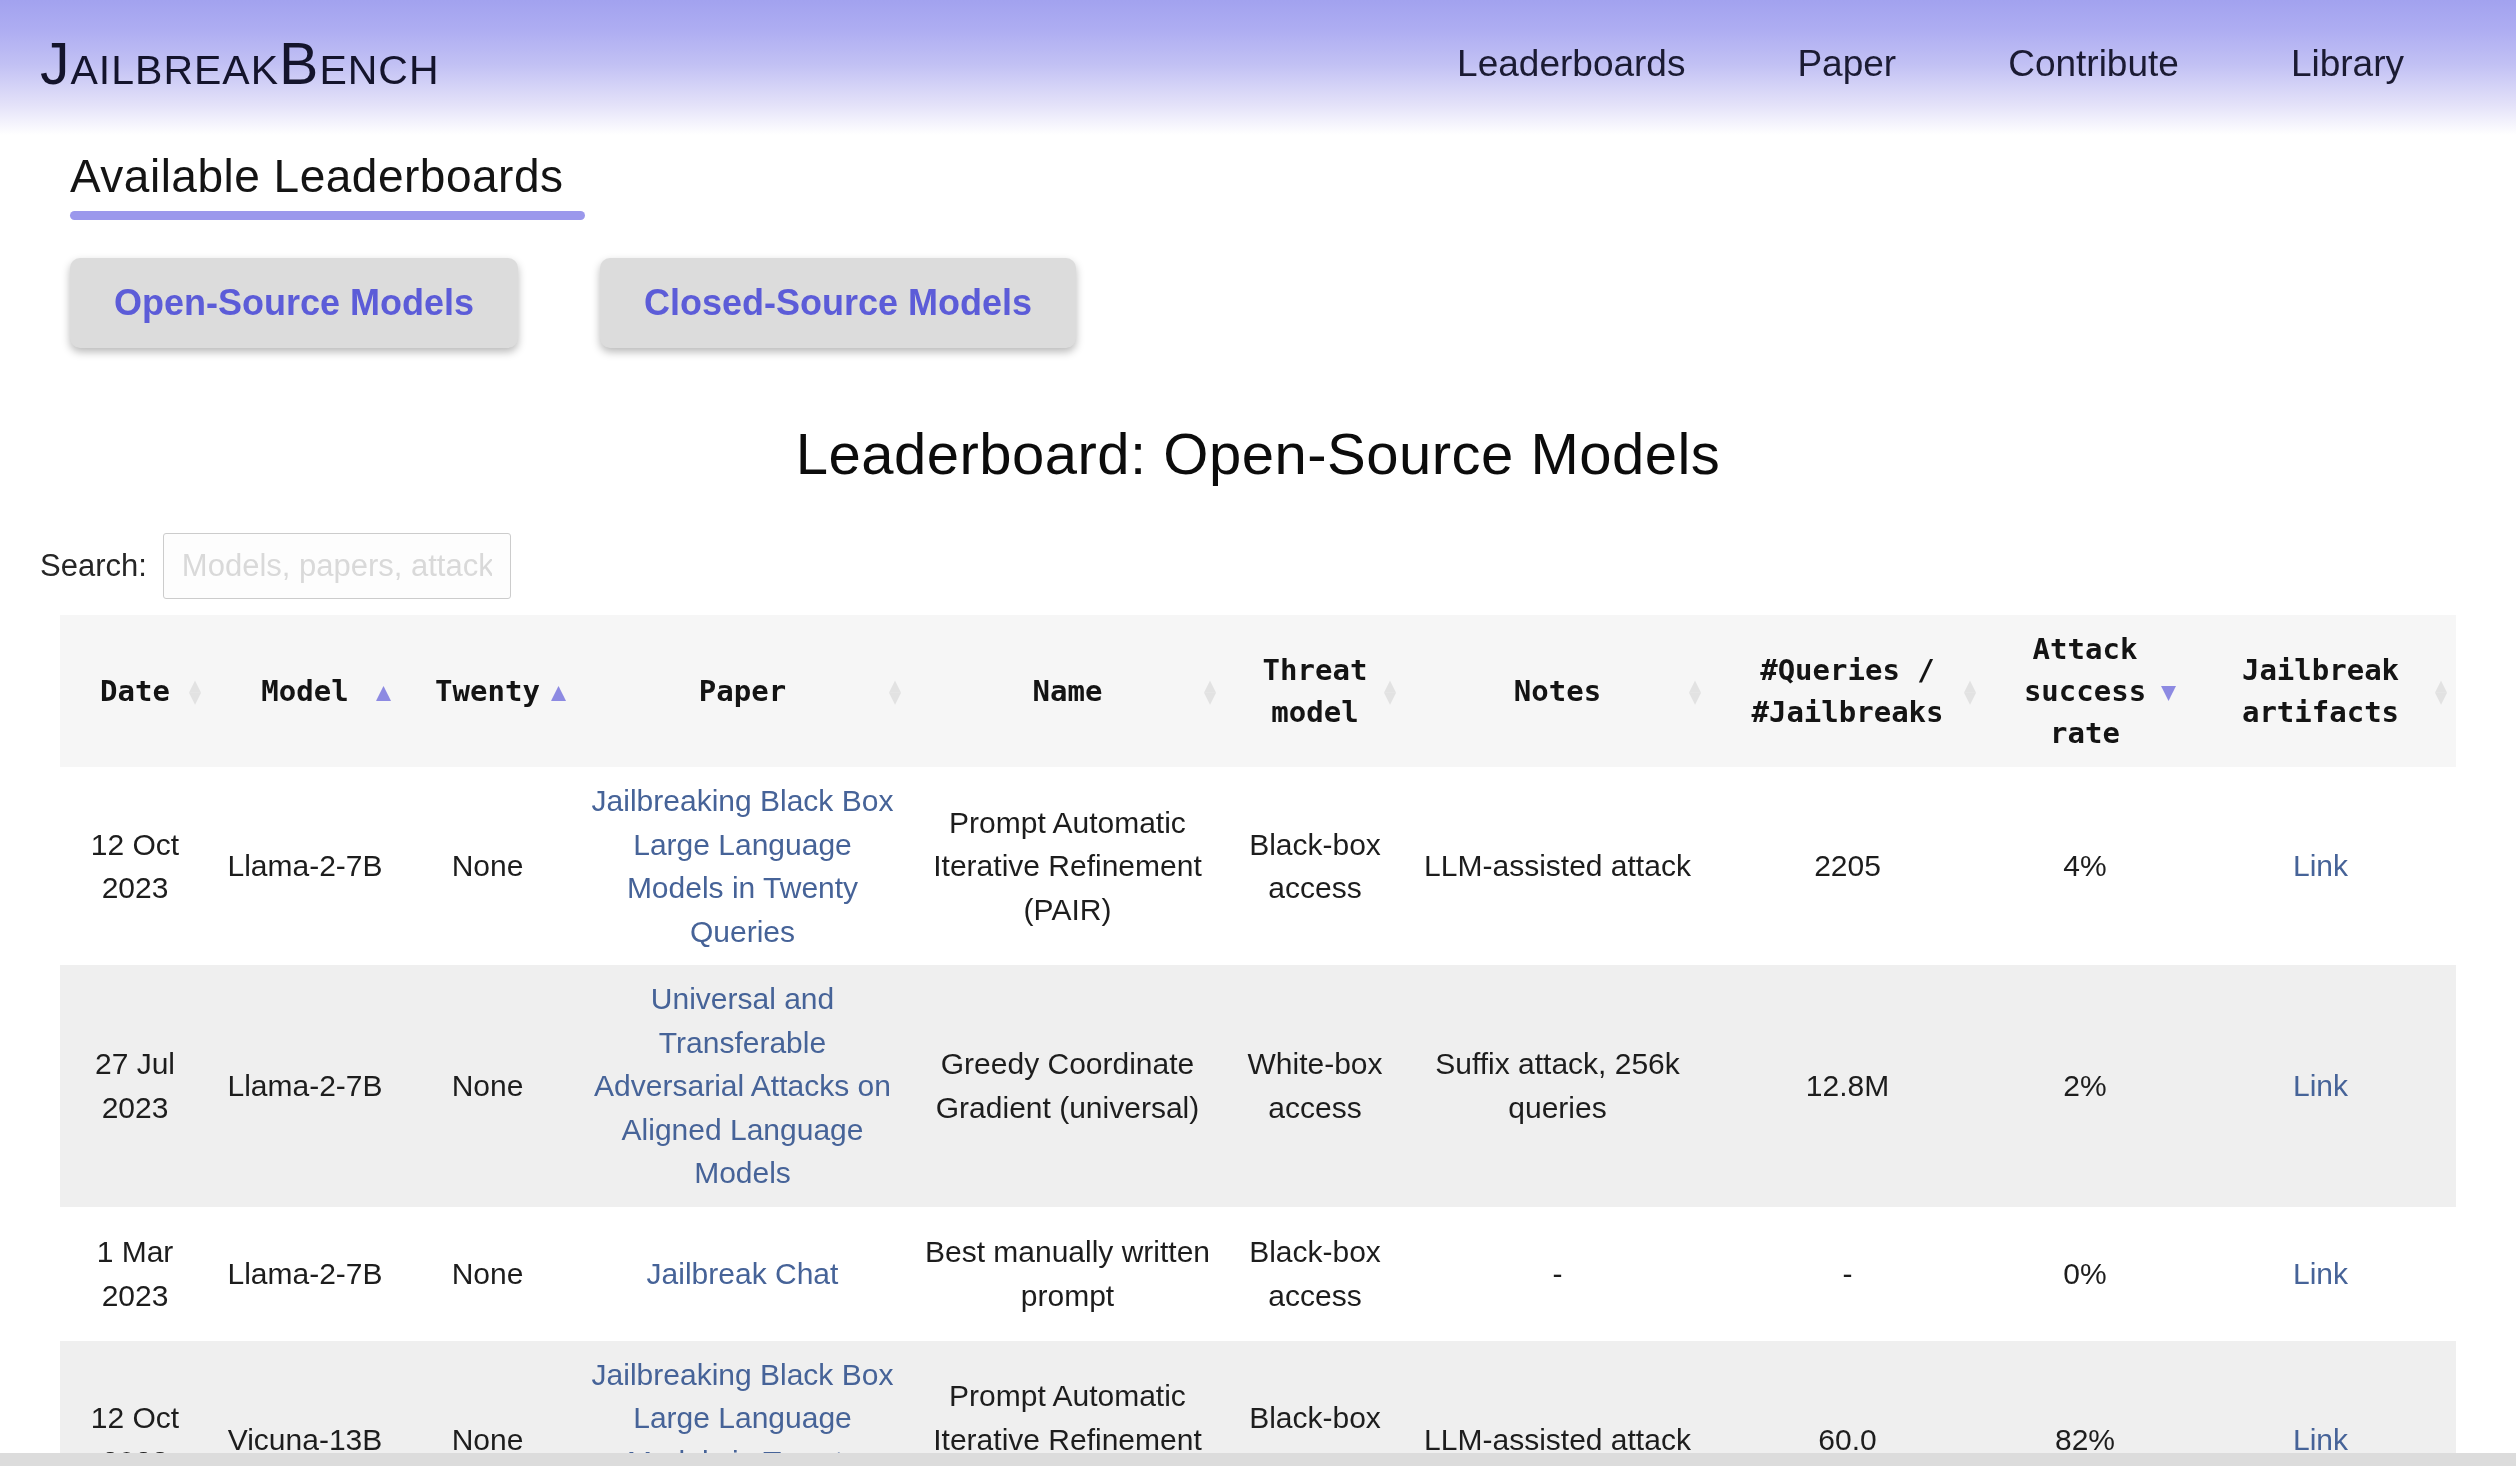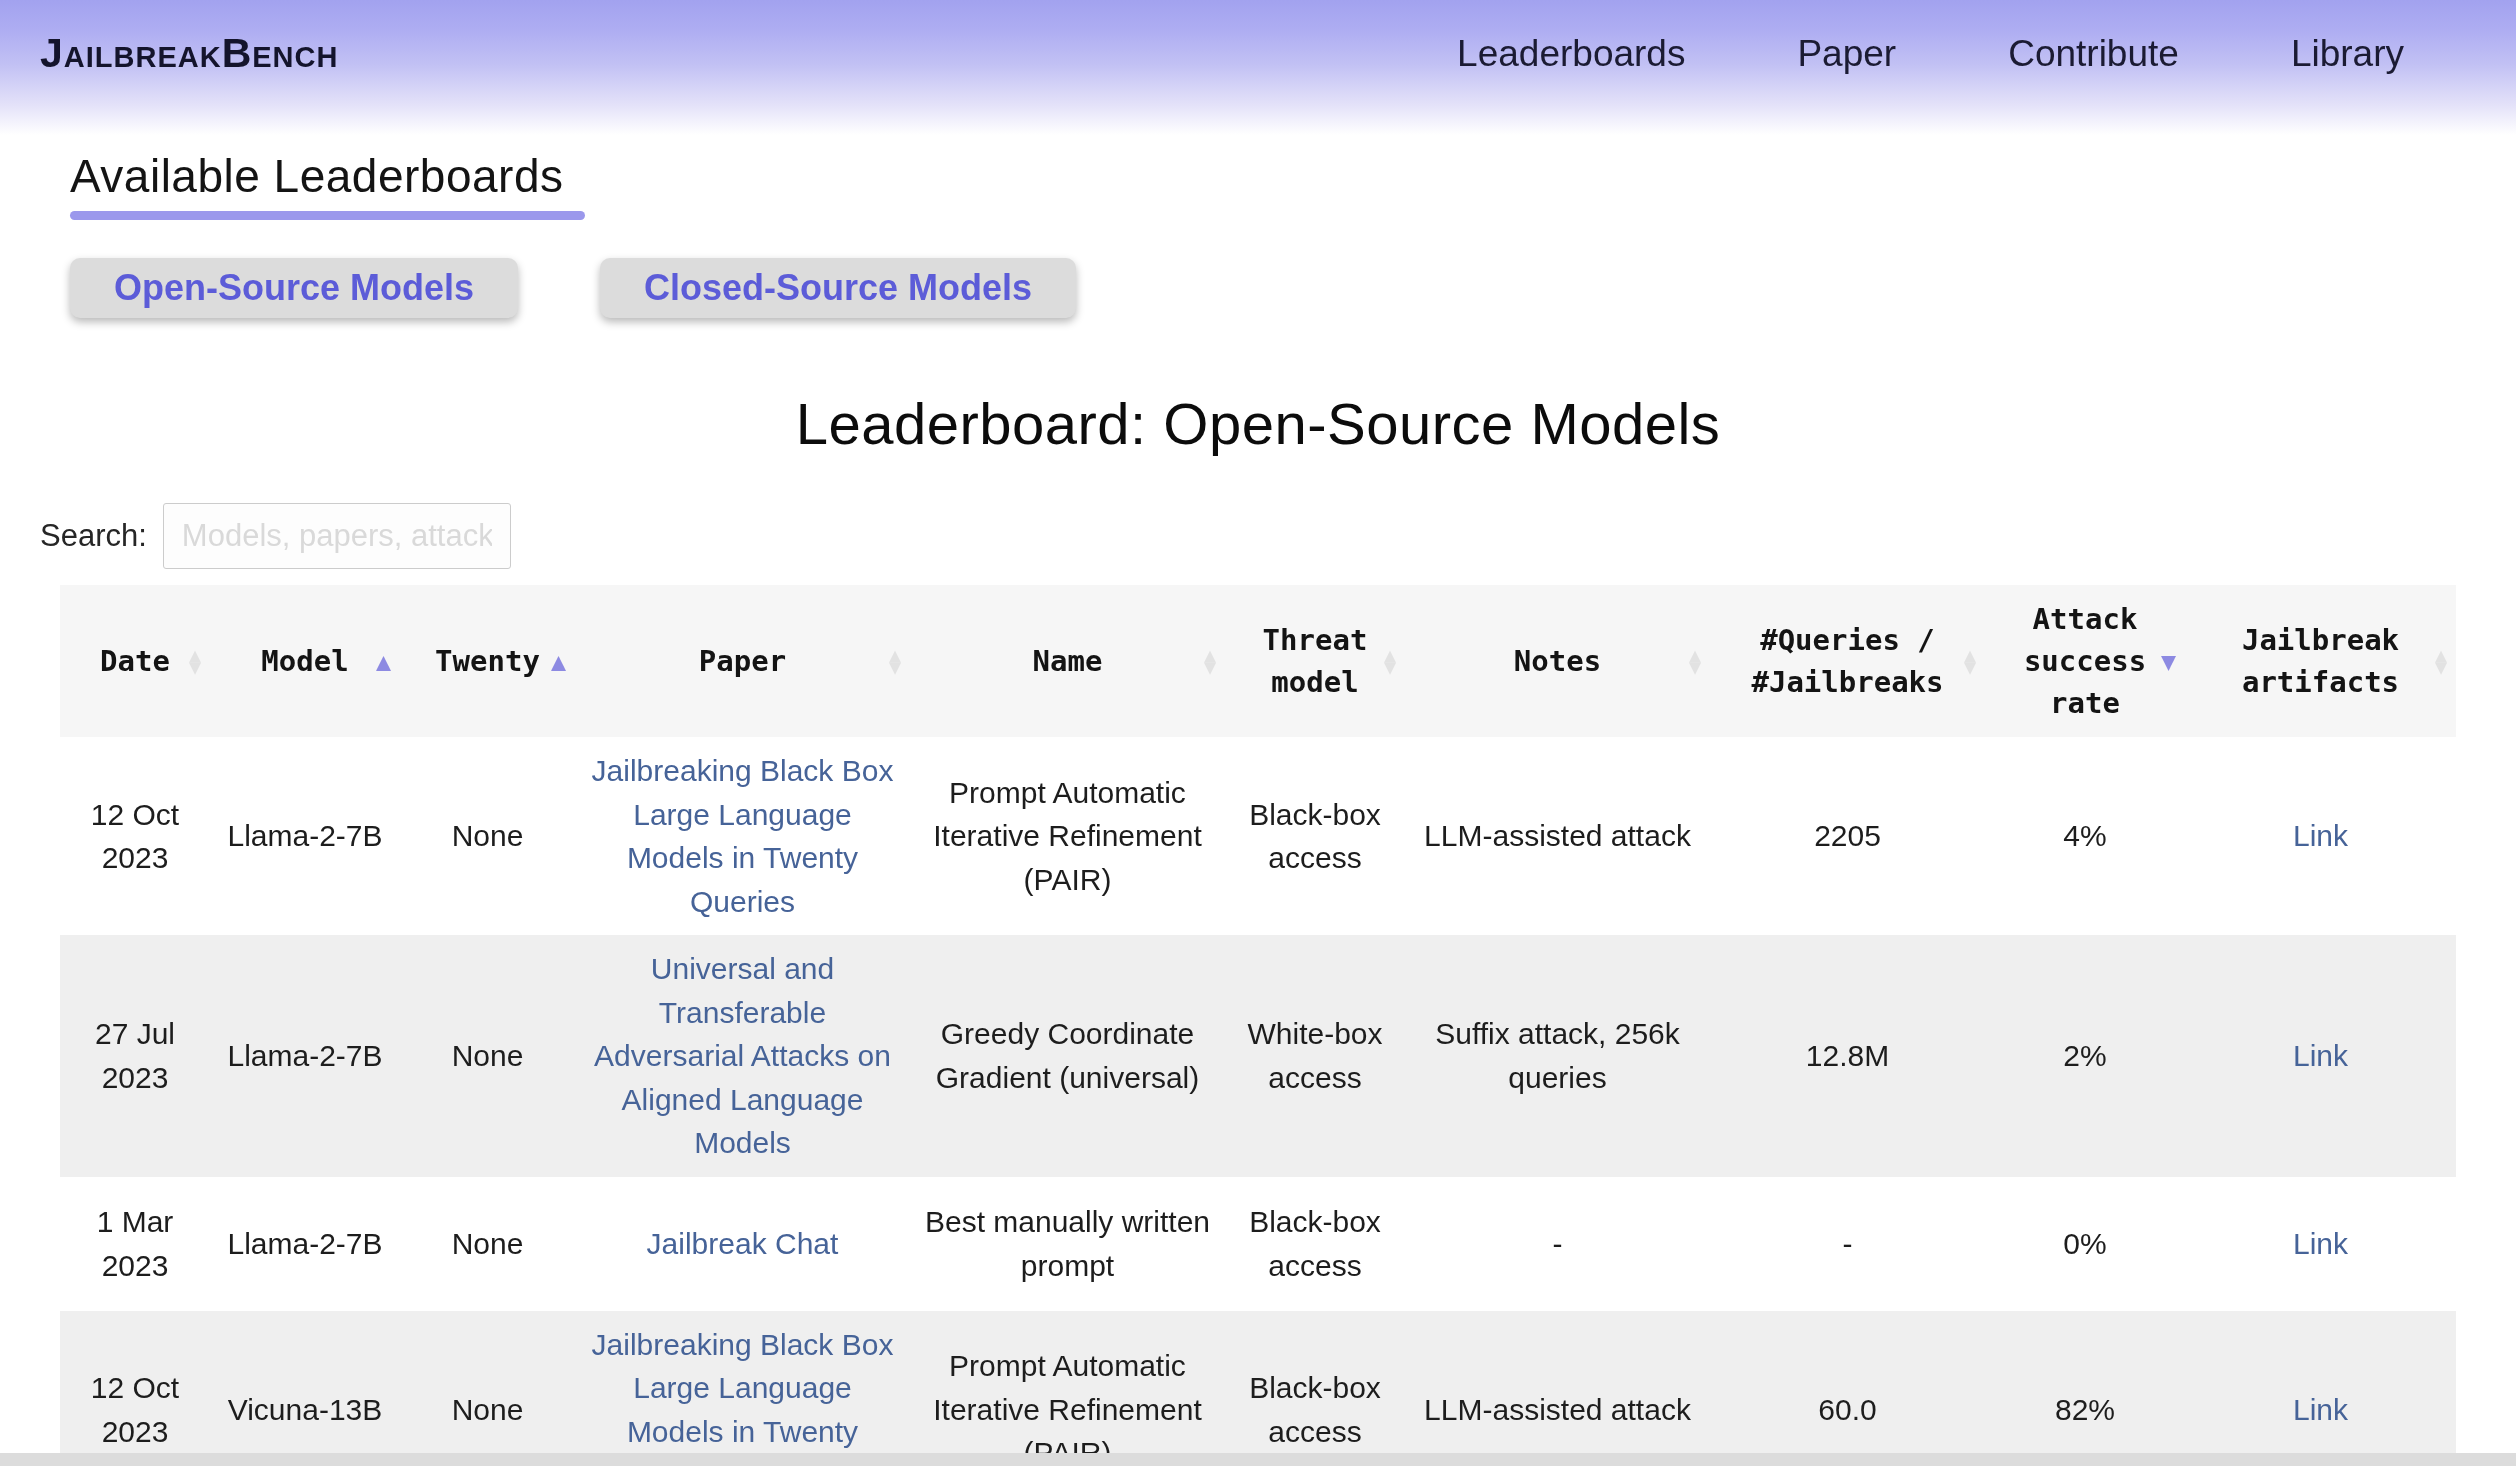--- a/index.html
+++ b/index.html
@@ -3,31 +3,31 @@
 <meta charset="utf-8">
 <style>
   * { margin:0; padding:0; box-sizing:border-box; }
   html,body { width:2516px; height:1466px; overflow:hidden; background:#ffffff;
               font-family:"Liberation Sans", sans-serif; color:#1d1d1d; position:relative; }
 
   
   .header-gradient { width:100%; height:135px;
     background:linear-gradient(180deg,#a2a2ef 0%,#aeadf2 22%,#c2c1f4 48%,#e4e2f9 78%,#ffffff 100%); }
   .nav { display:flex; justify-content:space-between; align-items:center; padding:30px 112px 0 40px; }
-  .logo { font-size:41px; font-weight:700; font-variant:small-caps; letter-spacing:1px; color:#14142c; cursor:pointer; }
+  .logo { font-size:59px; font-weight:400; font-variant:small-caps; letter-spacing:1px; color:#14142c; cursor:pointer; }
   .nav-links { display:flex; gap:112px; font-size:37px; color:#1b1b33; }
   .nav-links a { color:#1b1b33; text-decoration:none; cursor:pointer; }
 
   
   .content { padding:0 40px; }
   .page-heading { font-size:46px; font-weight:400; color:#141414; margin:14px 0 0 30px; letter-spacing:0.5px; }
   .heading-underline { width:515px; height:9px; background:#9b98ec; border-radius:5px; margin:8px 0 0 30px; }
 
   .lb-buttons { display:flex; gap:82px; margin:38px 0 0 30px; }
-  .lb-btn { background:#dcdcdc; border:none; border-radius:10px; padding:9px 44px;
+  .lb-btn { background:#dcdcdc; border:none; border-radius:10px; padding:24px 44px;
     font-family:"Liberation Sans", sans-serif; font-size:36px; font-weight:700; color:#5c5cd8;
     box-shadow:0 4px 9px rgba(0,0,0,0.28); cursor:pointer; }
 
   .lb-title { text-align:center; font-size:58px; font-weight:400; color:#0c0c0c; margin-top:72px; letter-spacing:0.5px; }
 
   
   .table-controls { display:flex; justify-content:space-between; align-items:center; margin:46px 0 16px 0; font-size:31px; color:#262626; }
   .show-entries { display:flex; align-items:center; }
   .select-wrap { position:relative; display:inline-block; margin:0 15px; }
   .select-wrap select { width:150px; height:62px; font-family:"Liberation Sans", sans-serif; font-size:31px;

